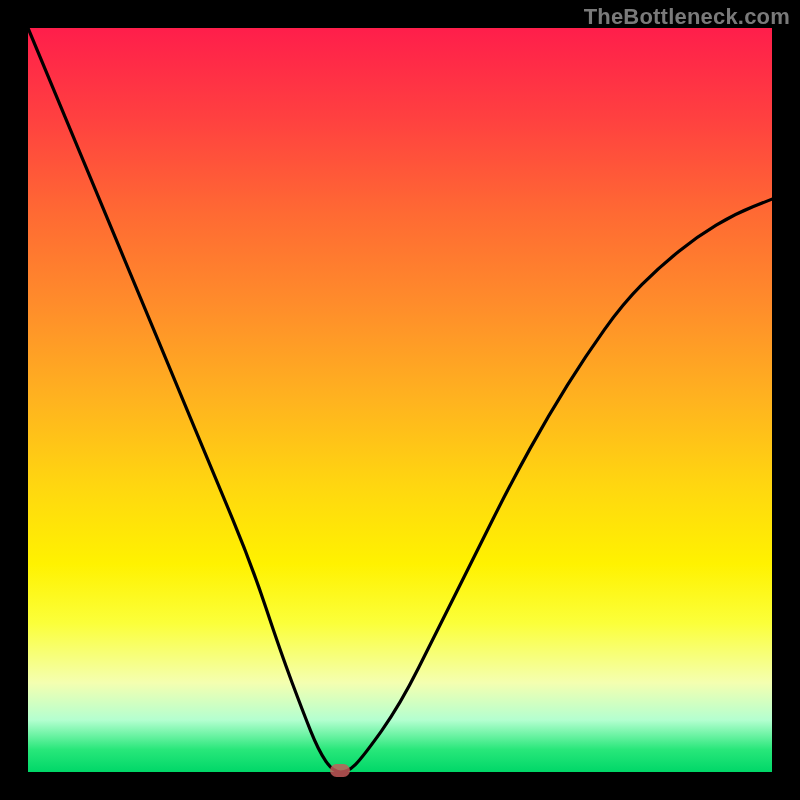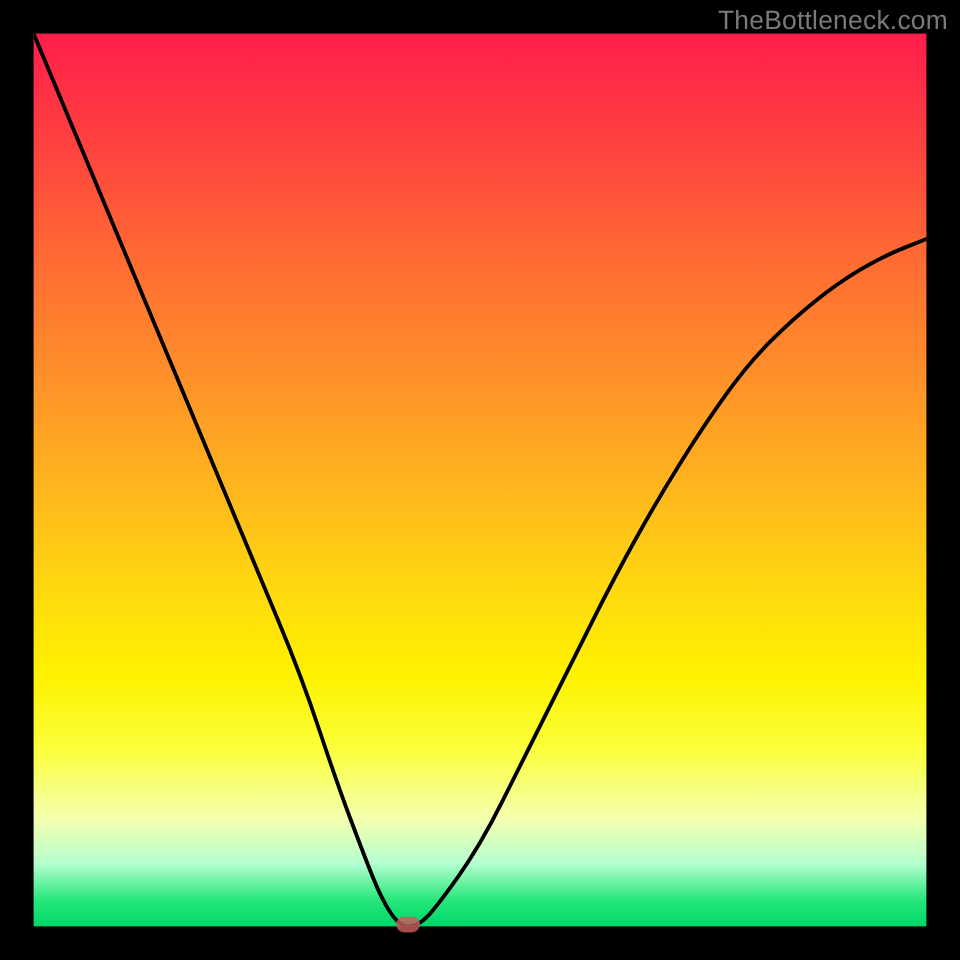--- a/index.html
+++ b/index.html
@@ -38,21 +38,21 @@
       #b4ffd0 93%,
       #28e77a 97%,
       #00d768 100%);
   }
   .watermark {
     position: absolute;
     top: 4px;
     right: 10px;
     color: #7a7a7a;
     font-size: 22px;
-    font-weight: 400;
+    font-weight: 700;
     letter-spacing: 0.2px;
   }
   svg.curve {
     position: absolute;
     top: 0;
     left: 0;
     width: 744px;
     height: 744px;
   }
   .marker {

